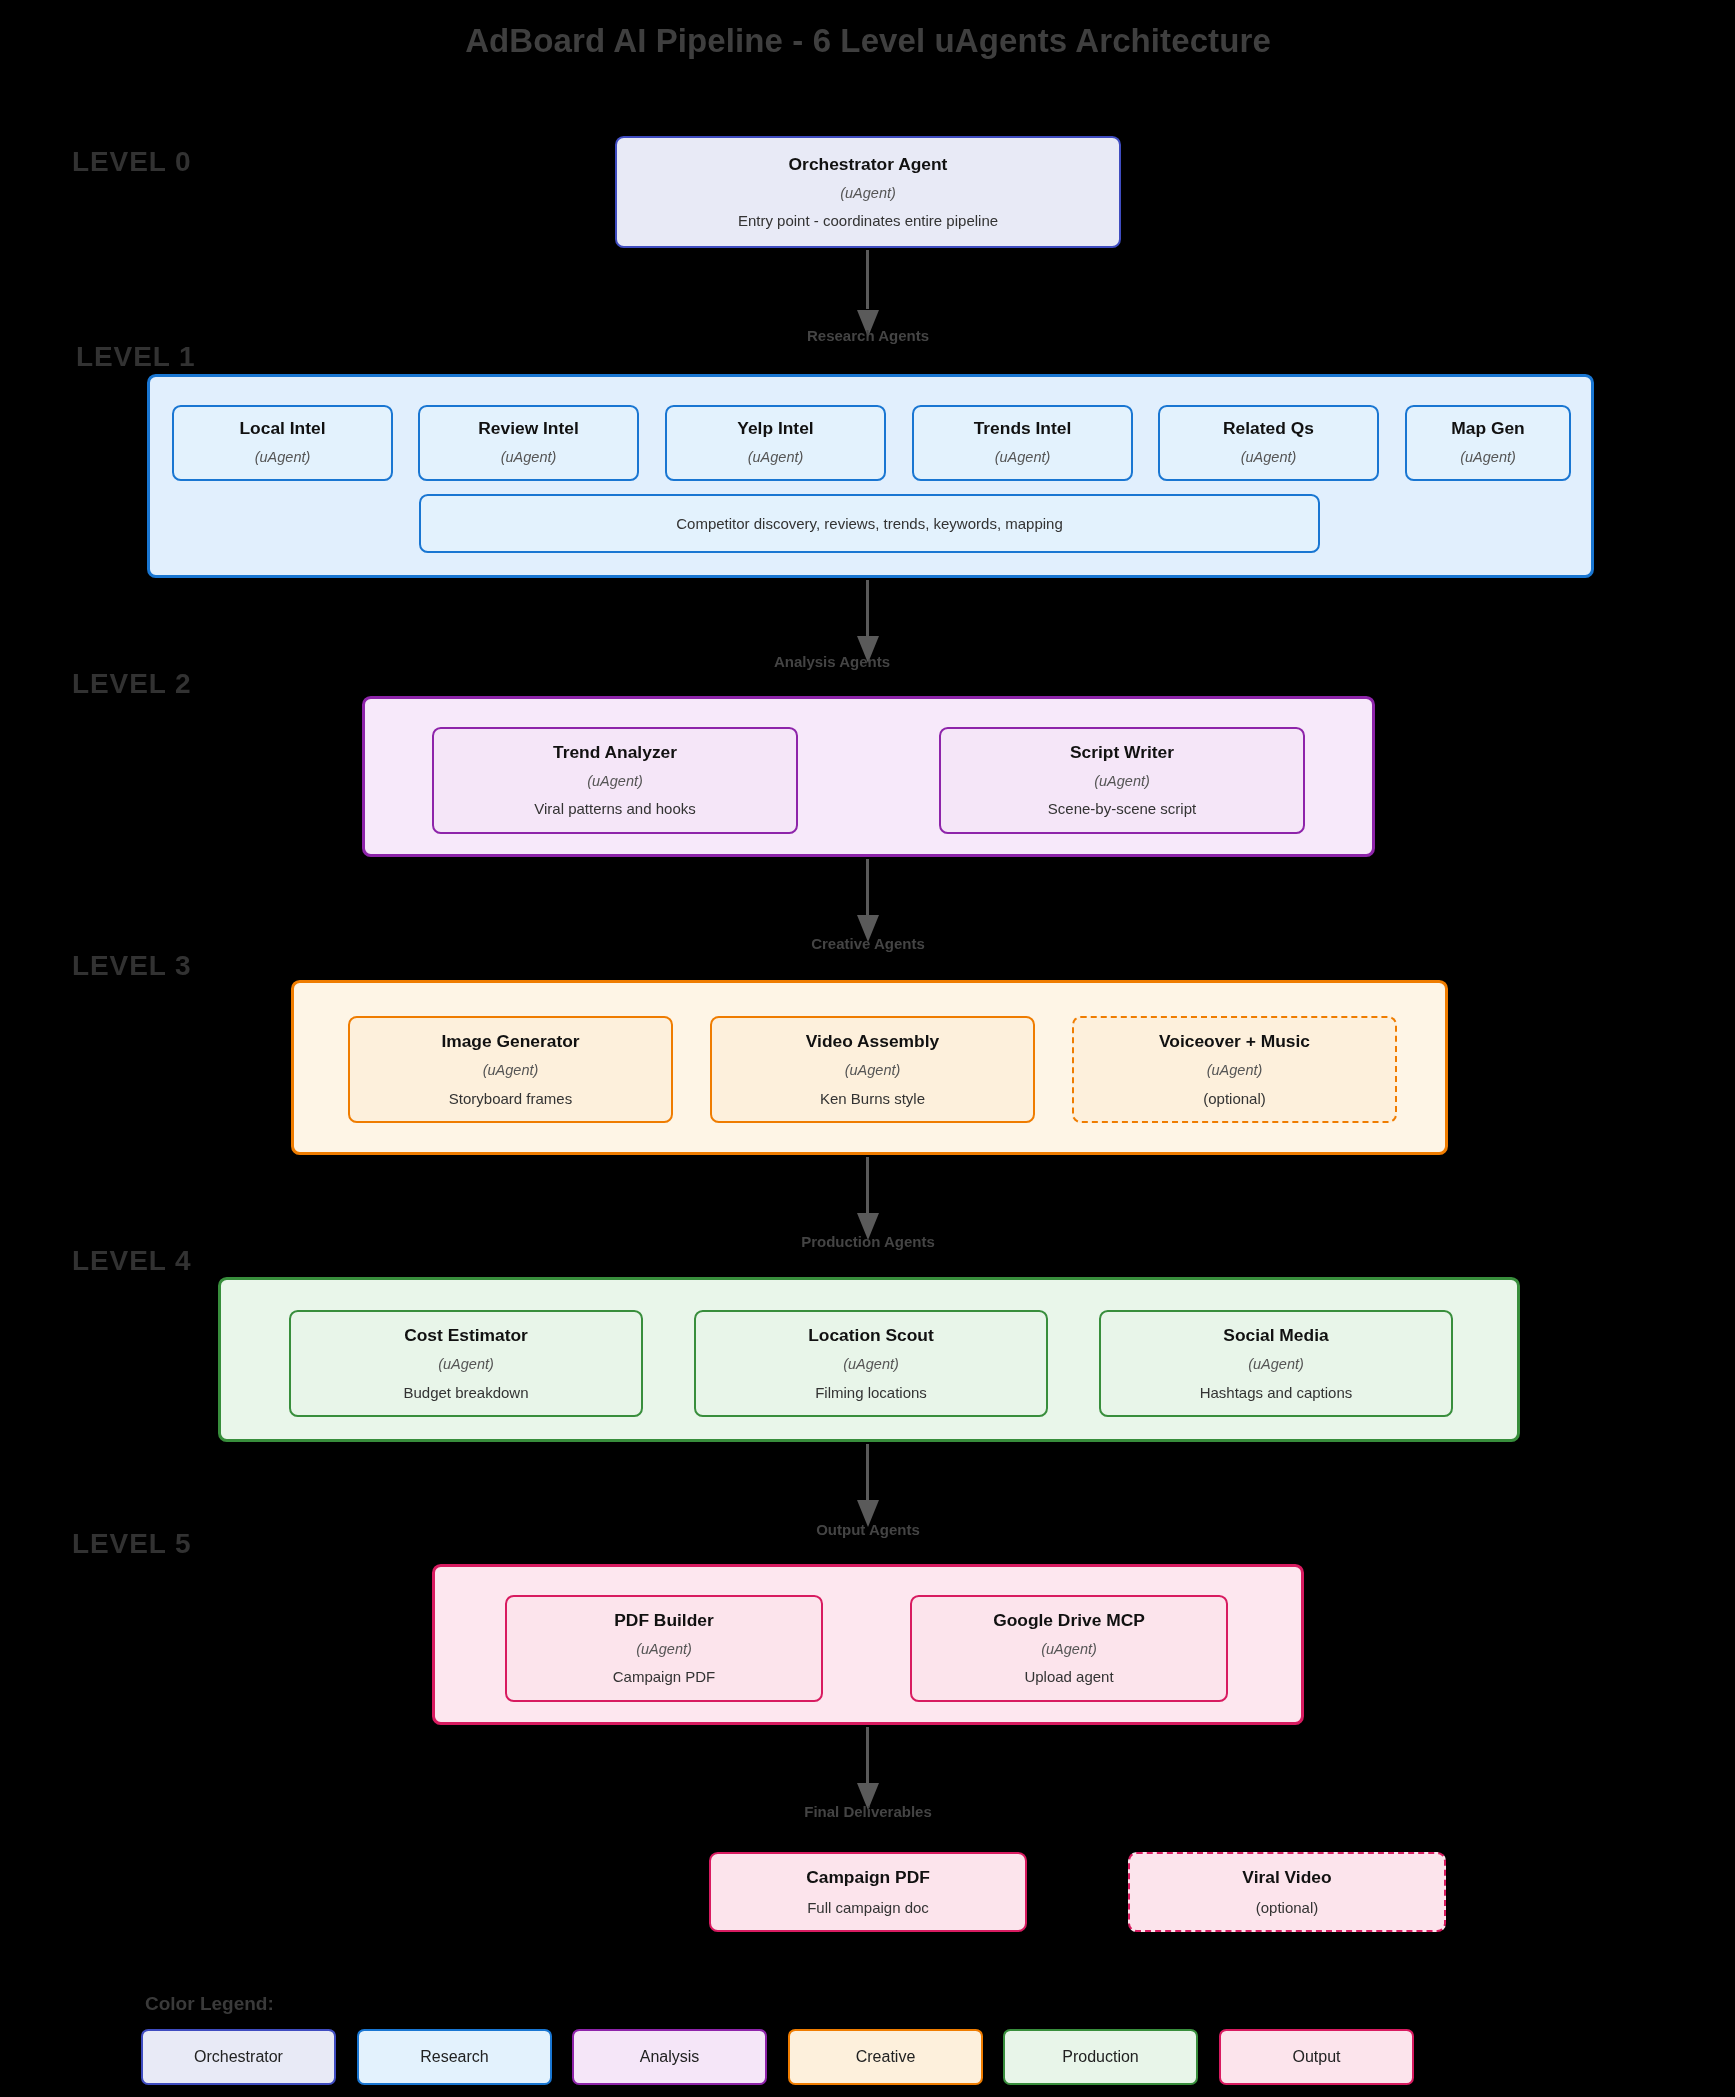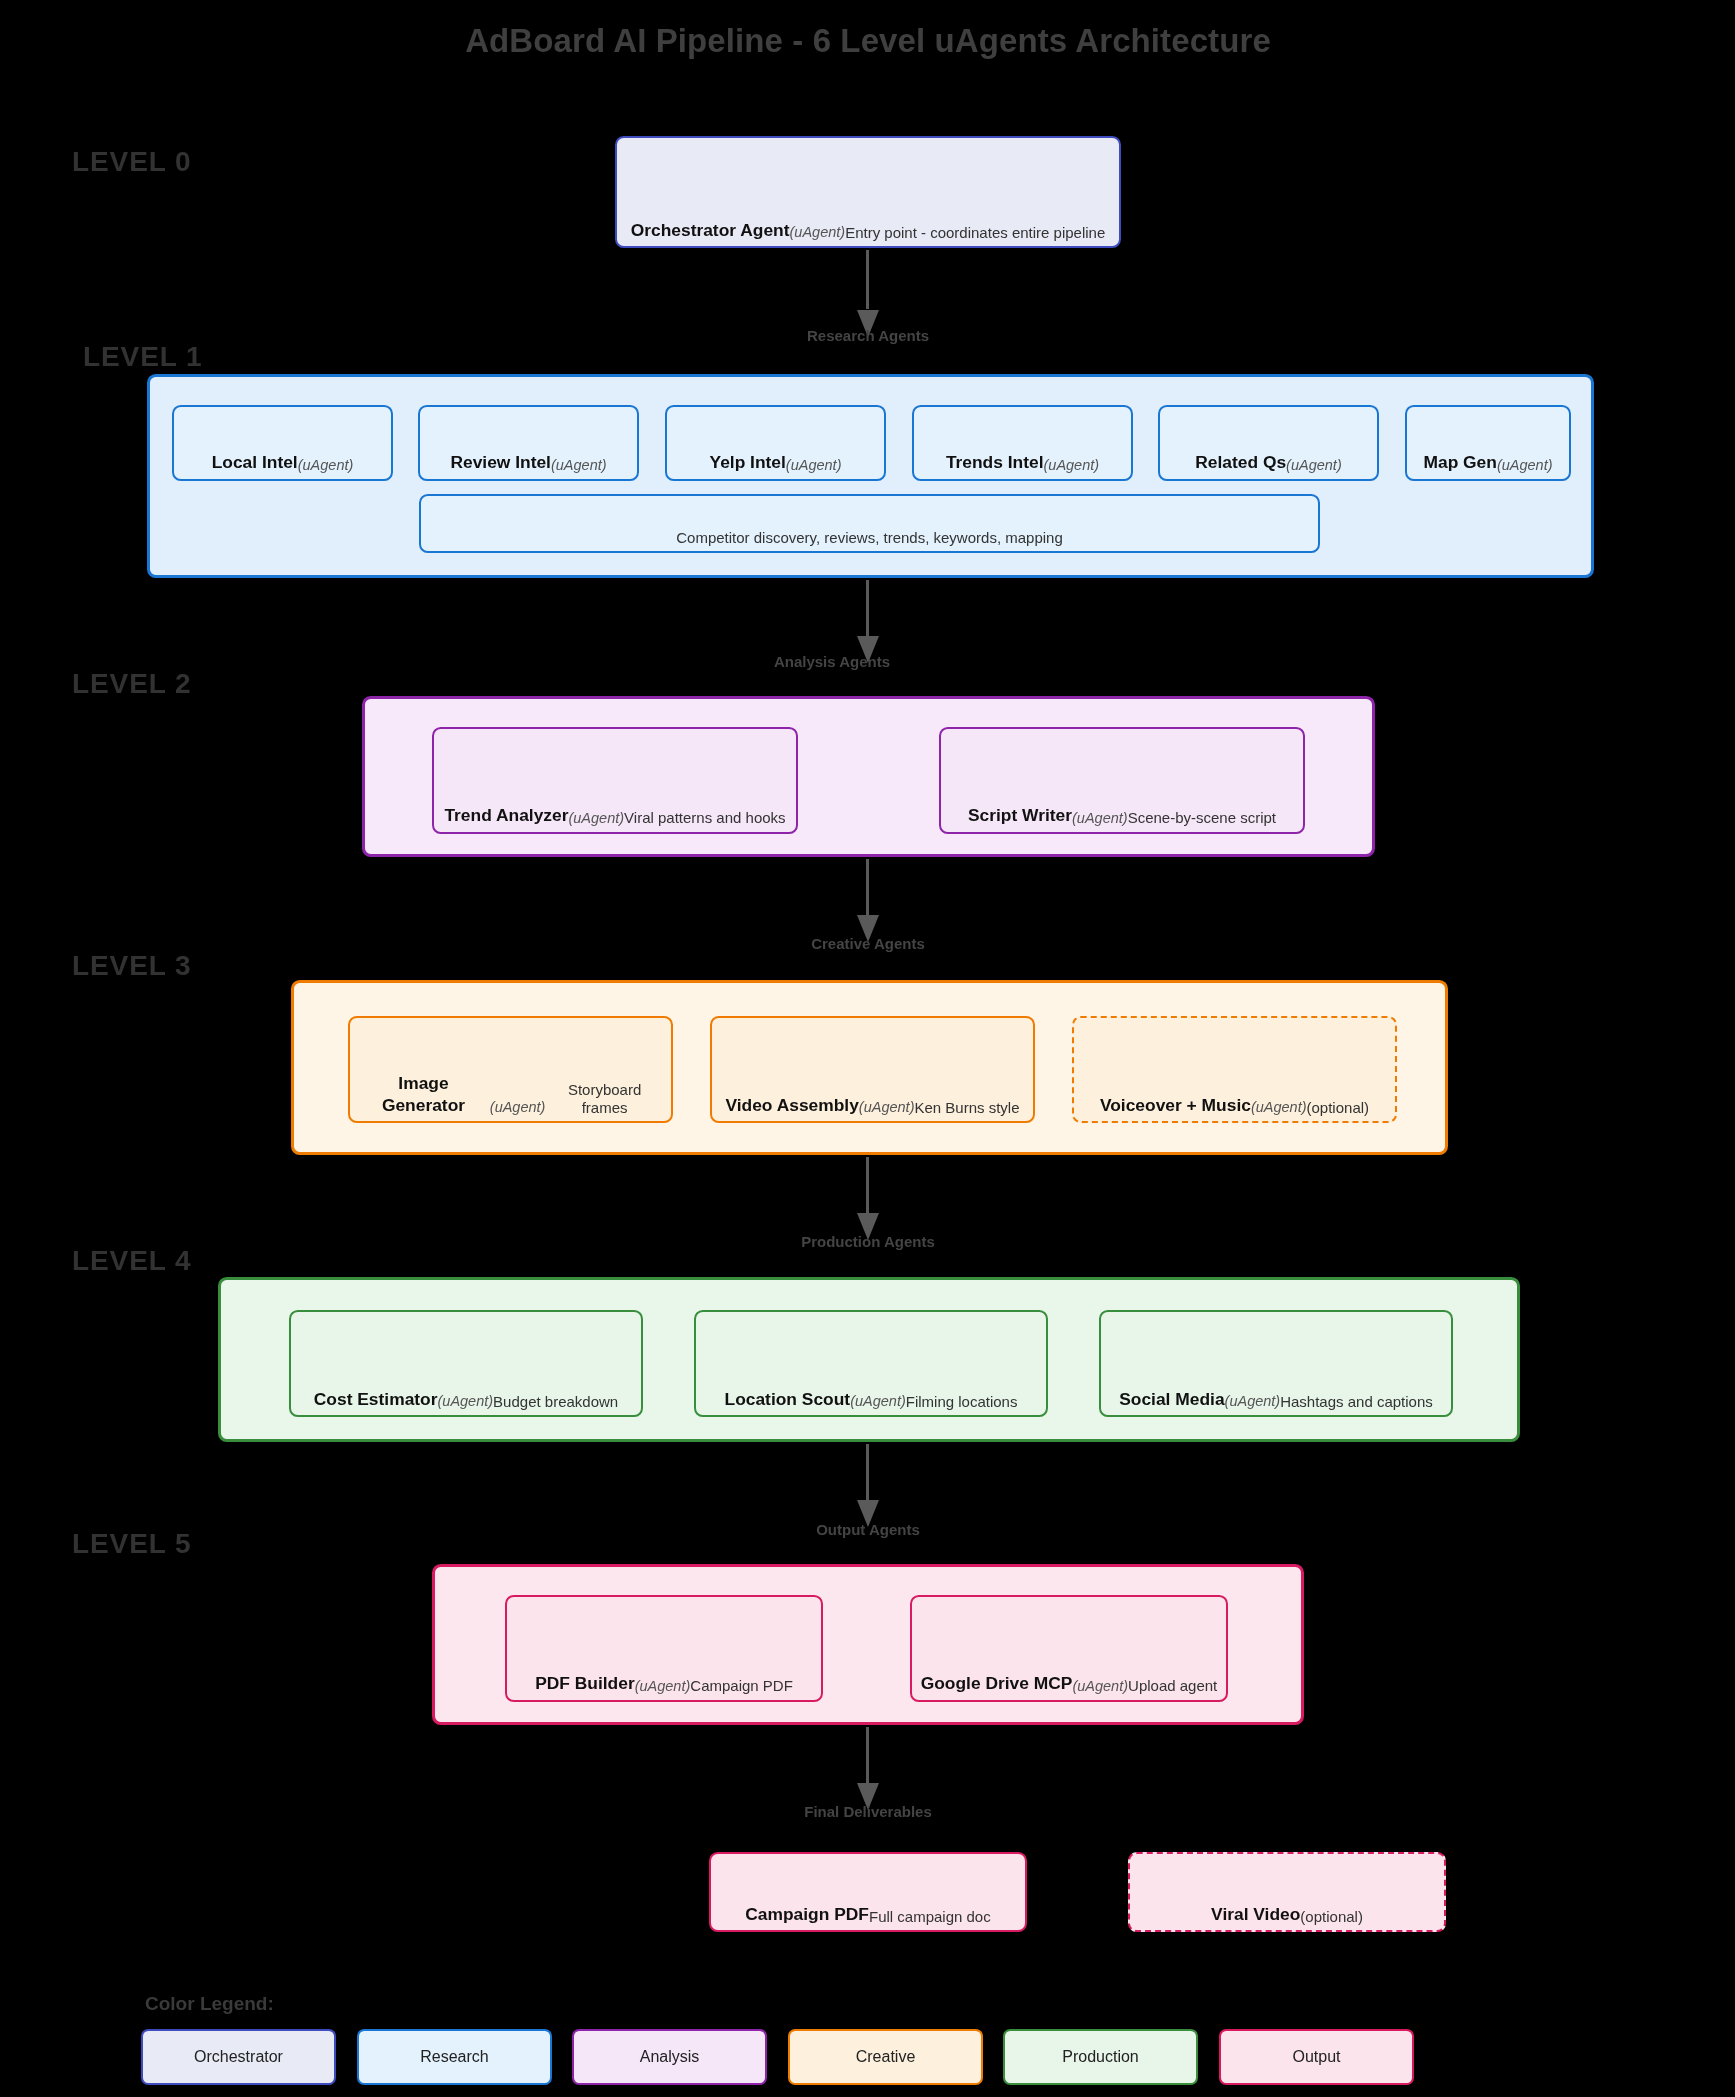--- a/index.html
+++ b/index.html
@@ -87,22 +87,22 @@
     border-width: 3.6px;
   }
 
   
   .node {
     position: absolute;
     border-radius: 8.7px;
     border-style: solid;
     border-width: 2.9px;
     display: flex;
-    flex-direction: row;
-    align-items: flex-end;
+    flex-direction: column;
+    align-items: center;
     justify-content: center;
     text-align: center;
     padding: 4.3px 7.2px;
   }
   .node .n-title {
     font-size: 17.4px;
     font-weight: bold;
     color: #111111;
     line-height: 1.25;
   }
@@ -157,21 +157,21 @@
   }
 </style>
 </head>
 <body>
 
 <div id="canvas">
 
   <div class="diagram-title" style="top:22px;">AdBoard AI Pipeline - 6 Level uAgents Architecture</div>
 
   <div class="level-tag" style="left:72px; top:146px;">LEVEL 0</div>
-  <div class="level-tag" style="left:83px; top:341px;">LEVEL 1</div>
+  <div class="level-tag" style="left:76px; top:341px;">LEVEL 1</div>
   <div class="level-tag" style="left:72px; top:668px;">LEVEL 2</div>
   <div class="level-tag" style="left:72px; top:950px;">LEVEL 3</div>
   <div class="level-tag" style="left:72px; top:1245px;">LEVEL 4</div>
   <div class="level-tag" style="left:72px; top:1528px;">LEVEL 5</div>
 
   <div class="node c-orchestrator" style="left:615px; top:136px; width:506px; height:112px;">
     <div class="n-title">Orchestrator Agent</div>
     <div class="n-sub">(uAgent)</div>
     <div class="n-desc">Entry point - coordinates entire pipeline</div>
   </div>

